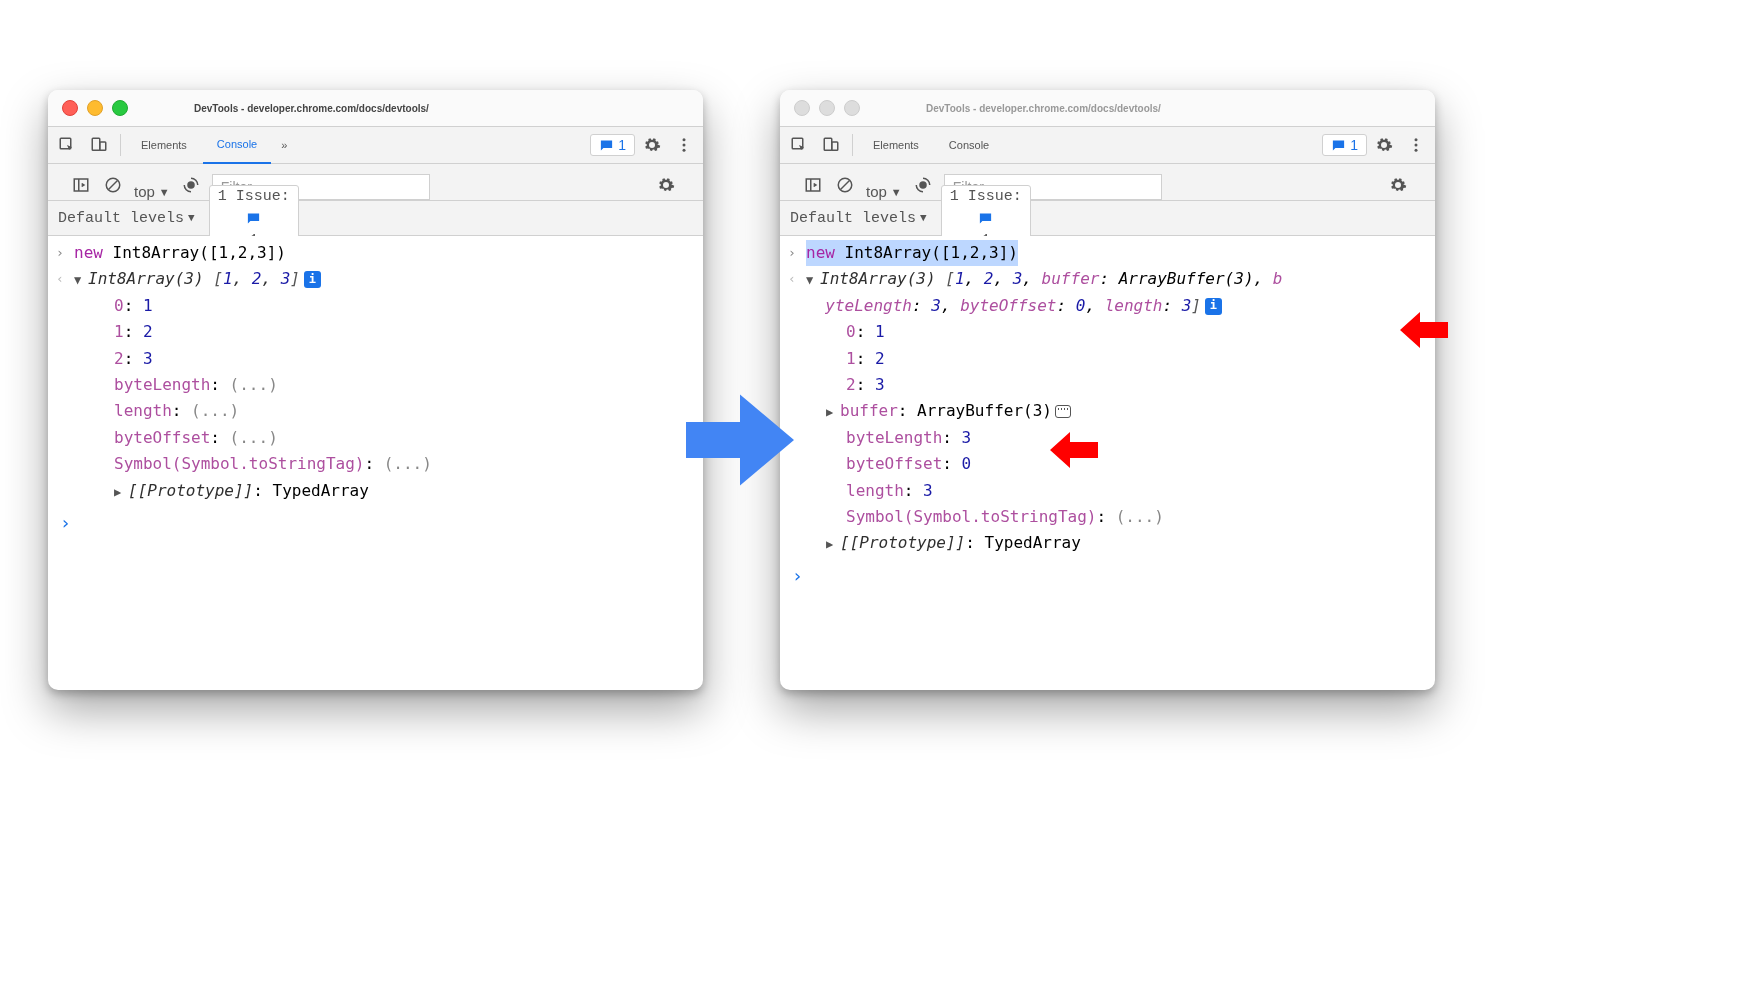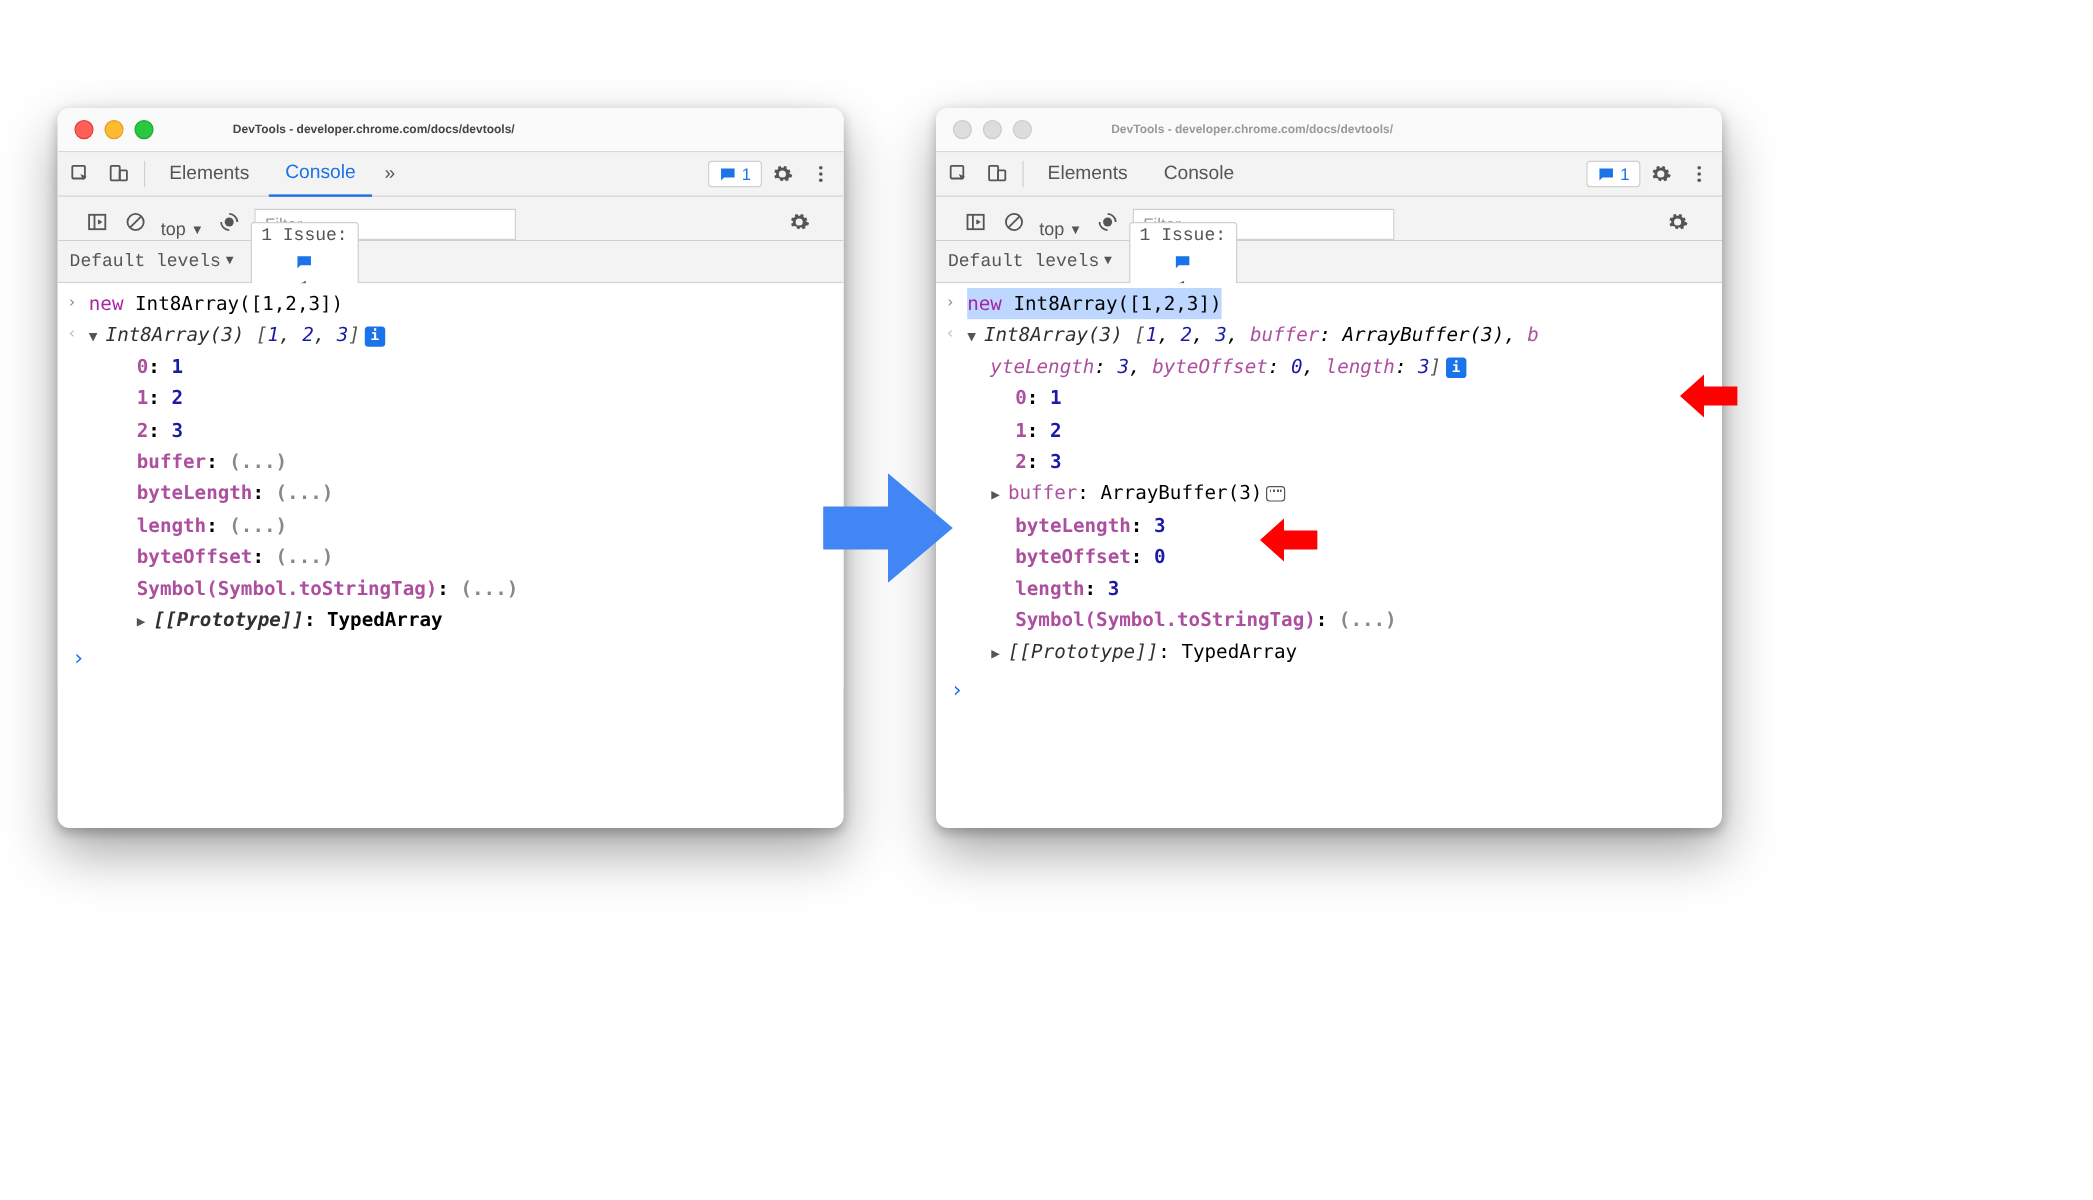--- a/index.html
+++ b/index.html
@@ -55,21 +55,21 @@
     align-items:center;
     background:var(--grey-bg);
     border-bottom:1px solid var(--grey-border);
     padding:0 4px;
     gap:2px;
   }
   .ico{width:30px;height:30px;display:flex;align-items:center;justify-content:center;color:#555;}
   .ico svg{width:18px;height:18px;}
   .tab{
     padding:0 14px;height:36px;display:flex;align-items:center;
-    font-size:16px;color:var(--grey-text);
+    font-size:11px;color:var(--grey-text);
   }
   .tab.active{color:var(--blue-accent);border-bottom:2px solid var(--blue-accent);}
   .msgbadge{
     display:flex;align-items:center;gap:4px;
     border:1px solid var(--grey-border);background:#fff;
     padding:2px 8px;border-radius:3px;font-size:14px;color:var(--blue-accent);
     margin-left:auto;
   }
   .msgbadge svg{width:15px;height:15px;}
   .spacer{flex:1;}
@@ -113,21 +113,21 @@
     border-radius:3px;font-size:12px;font-weight:bold;align-items:center;justify-content:center;
     vertical-align:middle;margin-left:4px;font-style:normal;
   }
   .mem-ico{
     display:inline-block;border:1.5px solid #555;border-radius:3px;
     width:14px;height:11px;vertical-align:middle;margin-left:3px;position:relative;
   }
   .mem-ico::before{content:"";position:absolute;left:2px;top:2px;right:2px;height:1.5px;
     background:repeating-linear-gradient(90deg,#555 0 1.5px,transparent 1.5px 3px);}
   .nest1{padding-left:38px;}
-  .nest2{padding-left:58px;font-weight:bold;}
+  .nest2{padding-left:58px;}
   .prompt{color:var(--blue-accent);font-size:18px;padding:4px 0 0 4px;}
   .hl{background:var(--hl);}
   
   .bigarrow{
     position:absolute;top:380px;left:680px;
   }
   .bigarrow svg{width:120px;height:120px;}
   
   .redarrow{position:absolute;}
   .redarrow svg{width:50px;height:40px;}
@@ -238,21 +238,20 @@
       <span><span class="c-kw">new</span> <span>Int8Array</span><span>([1,2,3])</span></span>
     </div>
     <div class="ln">
       <span class="gutter" style="color:#bbb;">‹</span>
       <span><span class="tri down"></span><span class="c-type">Int8Array(3) </span><span class="c-type2"><span style="color:#555;">[</span><span class="c-num">1</span>, <span class="c-num">2</span>, <span class="c-num">3</span><span style="color:#555;">]</span></span><span class="info-ico">i</span></span>
     </div>
     <div class="nest2">
         <div><span class="c-prop">0</span>: <span class="c-num">1</span></div>
         <div><span class="c-prop">1</span>: <span class="c-num">2</span></div>
         <div><span class="c-prop">2</span>: <span class="c-num">3</span></div>
-        <div><span class="c-prop">buffer</span>: <span class="c-grey">(...)</span></div>
         <div><span class="c-prop">byteLength</span>: <span class="c-grey">(...)</span></div>
         <div><span class="c-prop">length</span>: <span class="c-grey">(...)</span></div>
         <div><span class="c-prop">byteOffset</span>: <span class="c-grey">(...)</span></div>
         <div><span class="c-prop">Symbol(Symbol.toStringTag)</span>: <span class="c-grey">(...)</span></div>
       </div>
     <div class="ln">
       <span class="nest2"><span class="tri side"></span><span class="c-type2">[[Prototype]]</span>: <span>TypedArray</span></span>
     </div>
     <div class="prompt">›</div>
   </div>

